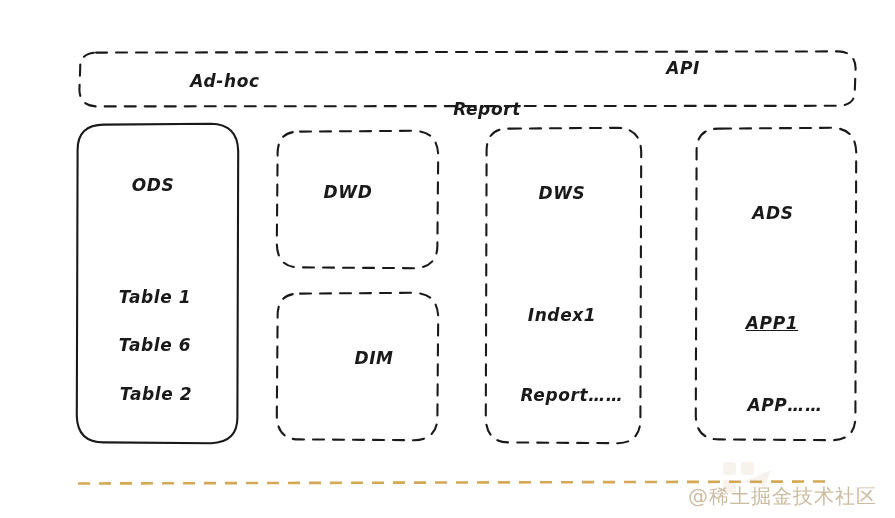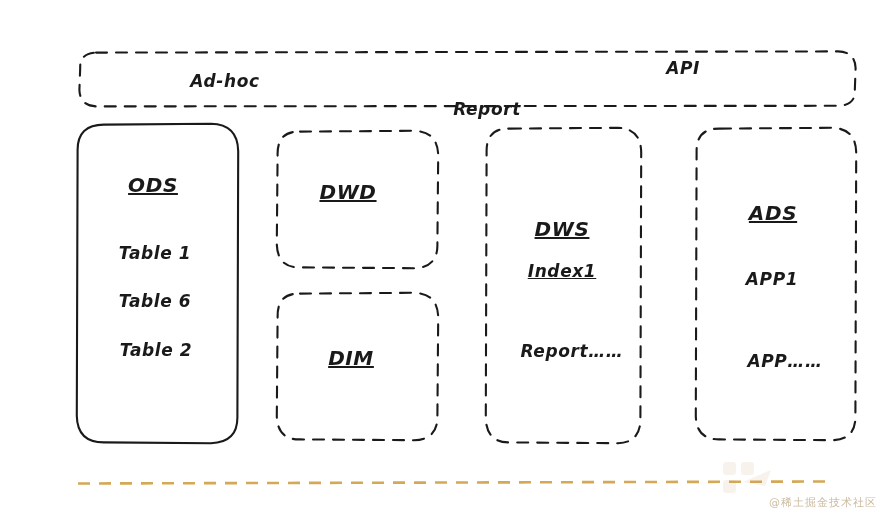--- a/index.html
+++ b/index.html
@@ -37,39 +37,39 @@
     height: 518px;
     pointer-events: none;
   }
   
   .lbl {
     position: absolute;
     transform: translate(-50%, -50%);
     text-align: center;
   }
   .top-label { font-size: 17px; }
-  .box-title { font-size: 20px; text-decoration: underline; }
-  .box-item  { font-size: 17px; }
+  .box-title { font-size: 17px; }
+  .box-item  { font-size: 17px; margin-top: 44px; }
 
   
   .region {
     position: absolute;
     background: transparent;
   }
 
   
   #watermark {
     position: absolute;
     right: 18px;
     bottom: 8px;
     display: flex;
     align-items: center;
     gap: 4px;
     color: #c9b89a;
-    font-size: 11px;
+    font-size: 20px;
     font-family: "DejaVu Sans", sans-serif;
     letter-spacing: 1px;
     opacity: 0.95;
     white-space: nowrap;
   }
   #wm-logo {
     position: absolute;
     right: 120px;
     bottom: 14px;
     width: 56px;
@@ -124,28 +124,28 @@
   <div class="lbl hand top-label" style="left:225px; top:81px;">Ad-hoc</div>
   <div class="lbl hand top-label" style="left:487px; top:81px;margin-top:28px;">Report</div>
   <div class="lbl hand top-label" style="left:683px; top:68px;">API</div>
 
   <div class="lbl hand box-title" style="left:153px; top:185px;">ODS</div>
   <div class="lbl hand box-item" style="left:155px; top:253px;">Table 1</div>
   <div class="lbl hand box-item" style="left:155px; top:301px;">Table 6</div>
   <div class="lbl hand box-item" style="left:156px; top:350px;">Table 2</div>
 
   <div class="lbl hand box-title" style="left:348px; top:192px;">DWD</div>
-  <div class="lbl hand box-title" style="left:351px; top:358px;">DIM</div>
+  <div class="lbl hand box-title" style="left:374px; top:358px;">DIM</div>
 
-  <div class="lbl hand box-title" style="left:562px; top:193px;margin-top:36px;">DWS</div>
-  <div class="lbl hand box-item" style="left:562px; top:271px;text-decoration:underline;">Index1</div>
+  <div class="lbl hand box-title" style="left:562px; top:193px;">DWS</div>
+  <div class="lbl hand box-item" style="left:562px; top:271px;">Index1</div>
   <div class="lbl hand box-item" style="left:572px; top:351px;">Report……</div>
 
   <div class="lbl hand box-title" style="left:773px; top:213px;">ADS</div>
-  <div class="lbl hand box-item" style="left:772px; top:279px;">APP1</div>
+  <div class="lbl hand box-item" style="left:772px; top:279px;text-decoration:underline;">APP1</div>
   <div class="lbl hand box-item" style="left:785px; top:361px;">APP……</div>
 
   <svg id="wm-logo" viewBox="0 0 56 48">
     <g fill="#c9a06a">
       <rect x="4" y="6" width="13" height="13" rx="3"></rect>
       <rect x="22" y="6" width="13" height="13" rx="3"></rect>
       <rect x="4" y="24" width="13" height="13" rx="3"></rect>
       <path d="M 24,26 L 52,14 L 46,30 Z"></path>
     </g>
   </svg>

